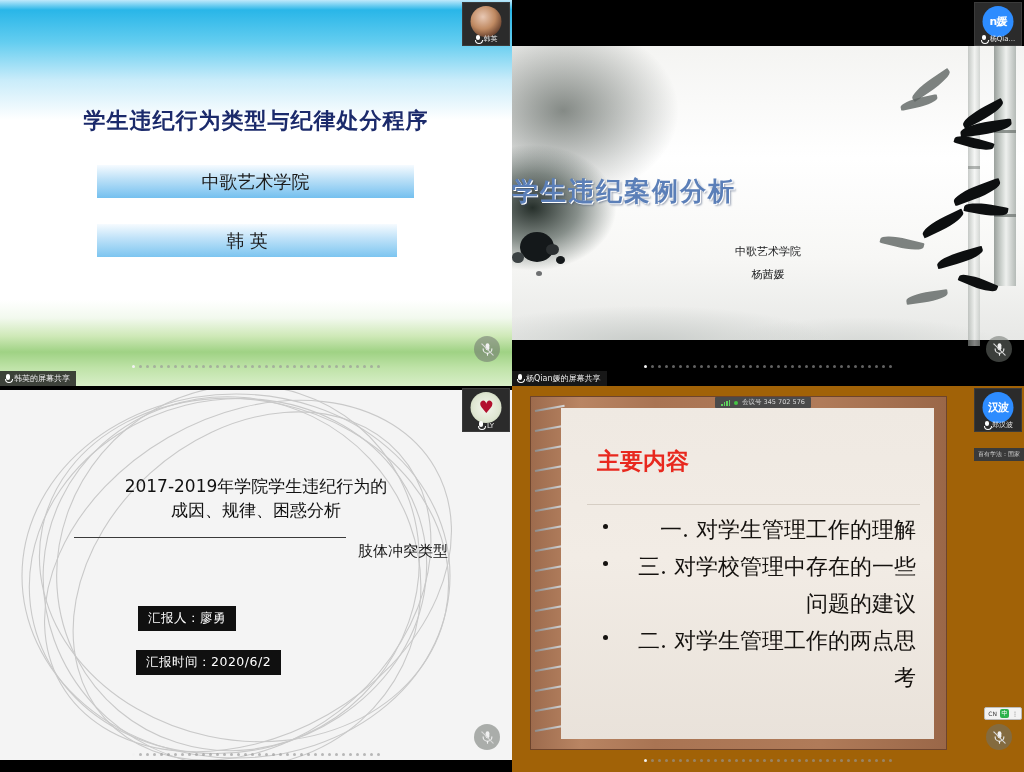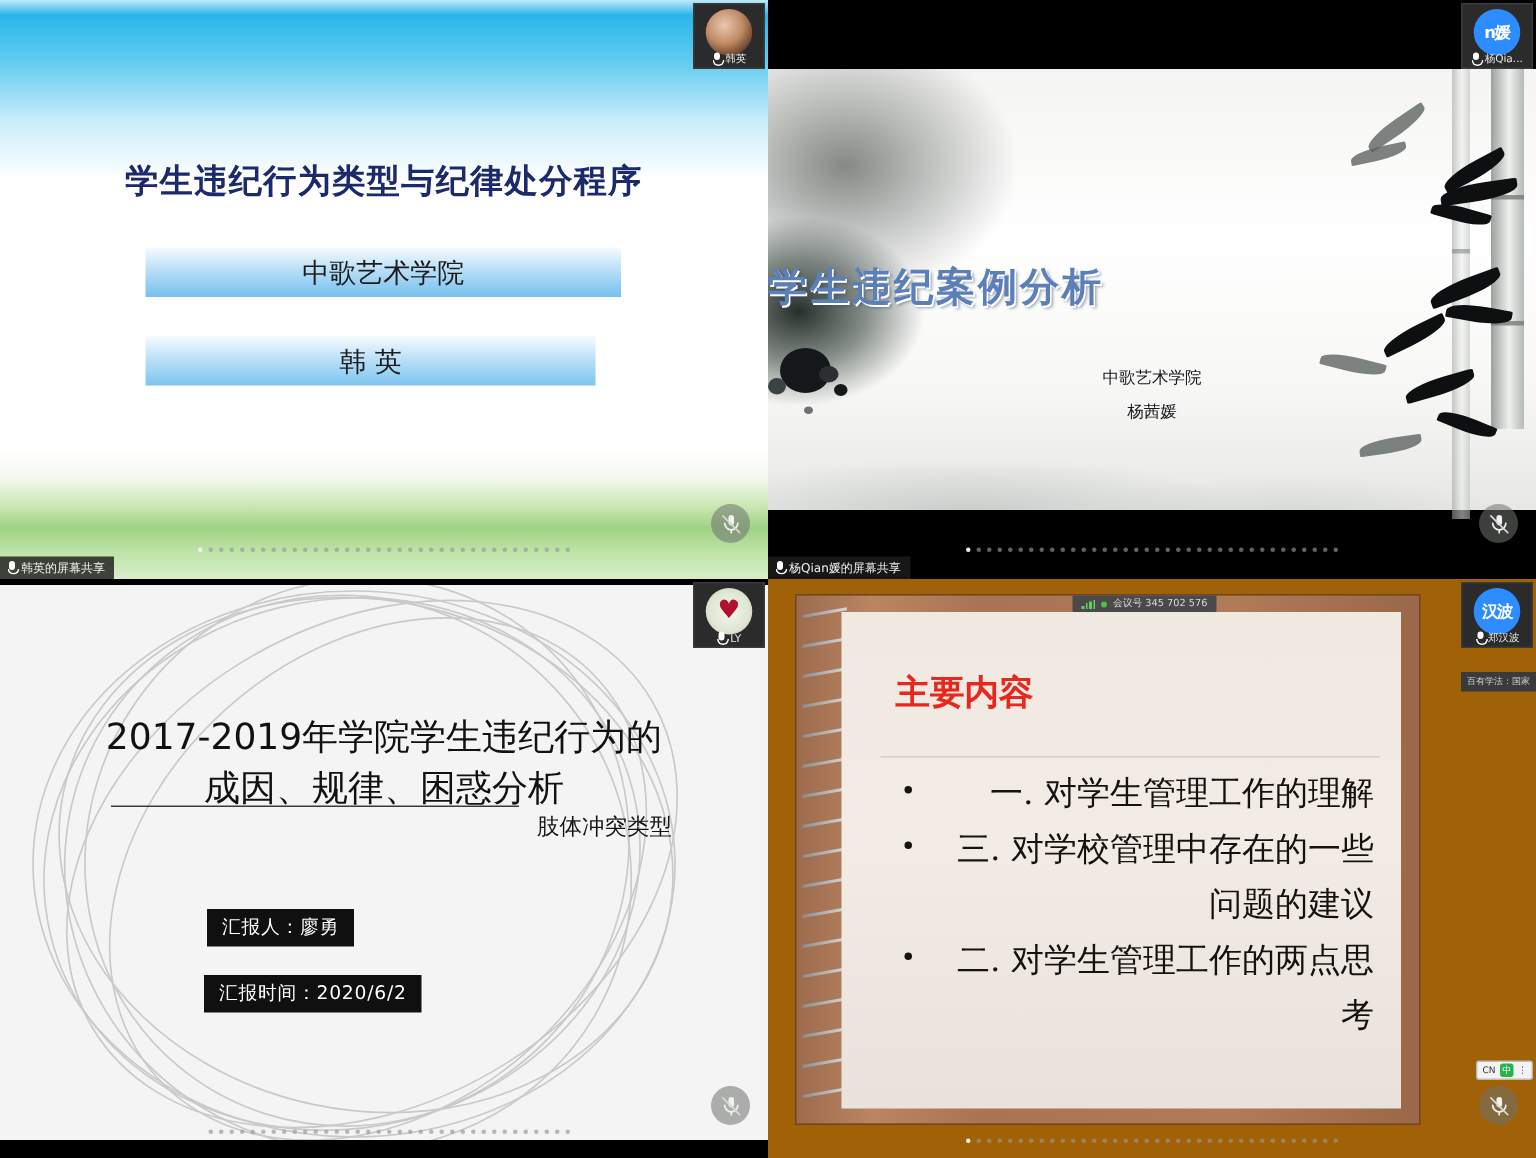--- a/index.html
+++ b/index.html
@@ -154,21 +154,21 @@
   }
 
   
   .bl-slide {
     position: absolute; left: 0; right: 0; top: 4px; bottom: 12px;
     background: #f4f4f4; overflow: hidden;
   }
   .bl-slide svg.rings { position: absolute; inset: 0; width: 100%; height: 100%; }
   .bl-title {
     position: absolute; left: 20px; right: 20px; top: 84px; text-align: center;
-    font-size: 24px; color: #111; line-height: 1.42;
+    font-size: 17px; color: #111; line-height: 1.42;
   }
   .bl-rule {
     position: absolute; left: 74px; width: 272px; top: 147px;
     border-top: 1px solid #3a3a3a;
   }
   .bl-sub {
     position: absolute; left: 0; right: 64px; top: 152px; text-align: right;
     font-size: 15px; color: #141414;
   }
   .bl-chip {

